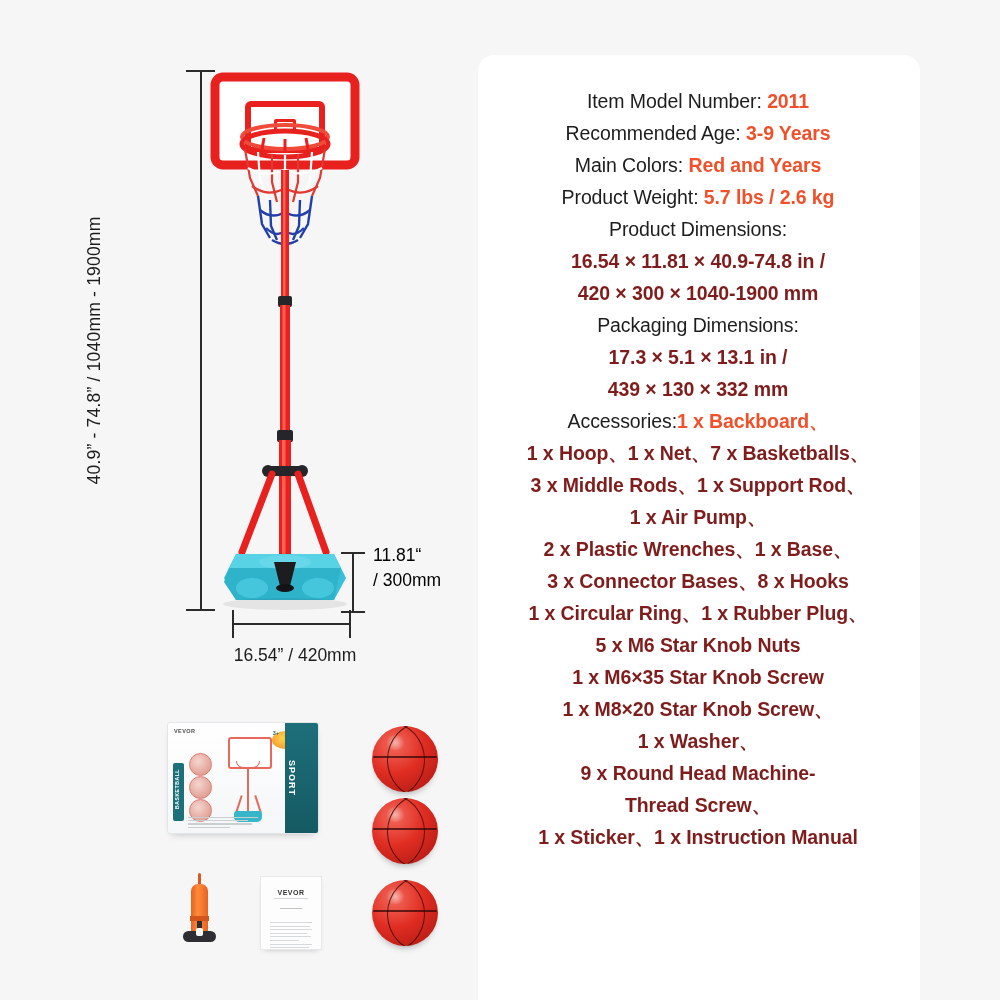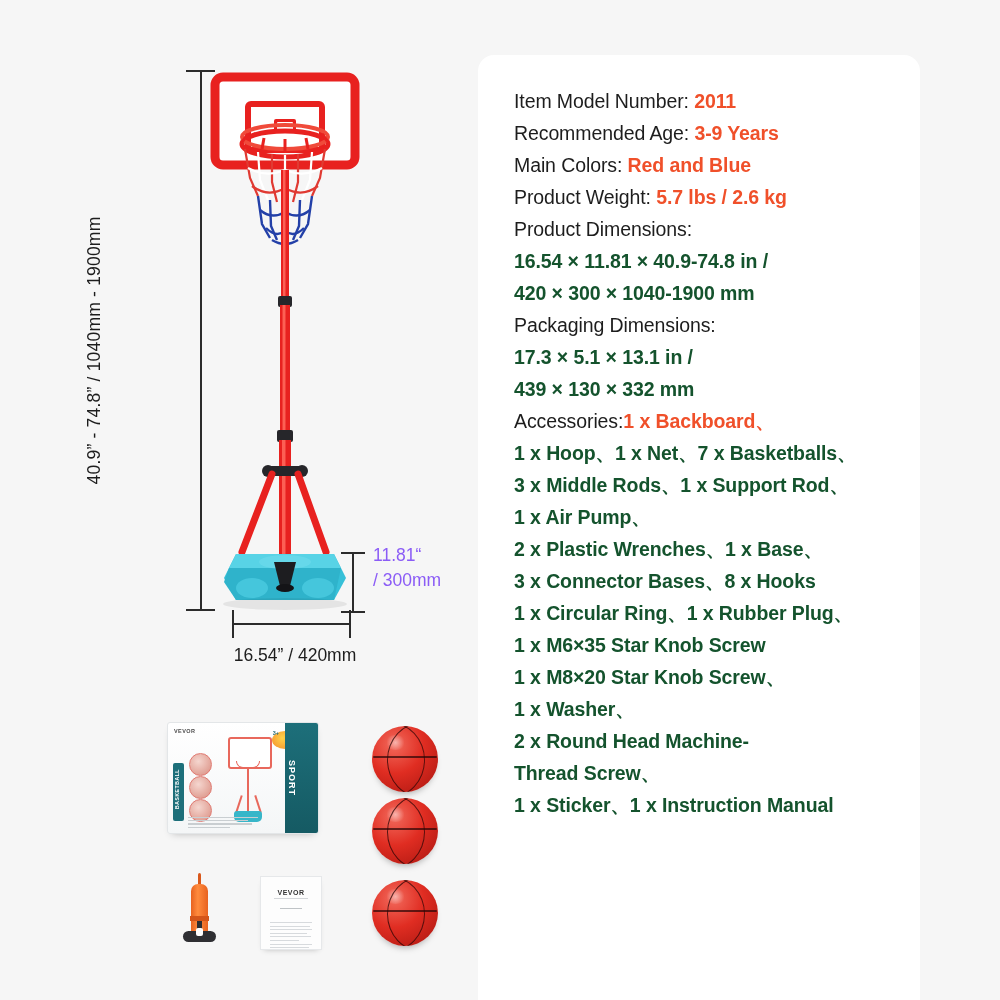--- a/index.html
+++ b/index.html
@@ -83,50 +83,51 @@
     position: absolute;
     left: 341px;
     width: 24px; height: 1.5px;
     background: #2b2b2b;
   }
   .dim-dlabel {
     position: absolute;
     left: 373px; top: 543px;
     font-size: 17.5px;
     line-height: 25px;
-    color: #8b5cf6;
+    color: #000000;
     white-space: nowrap;
   }
 
   
   #spec-card {
     position: absolute;
     left: 478px; top: 55px;
     width: 442px; height: 990px;
     background: #ffffff;
     border-radius: 16px;
   }
   .spec-list {
     position: absolute;
-    left: 36px; top: 30px;
+    left: 20px; top: 30px;
     width: 400px;
+    text-align: center;
   }
   .spec-line {
     font-size: 19.5px;
     line-height: 32px;
     color: #1d1d1d;
     white-space: nowrap;
     letter-spacing: -0.1px;
   }
   .spec-line .val {
     color: #f0502a;
     font-weight: bold;
   }
   .spec-line.val-only {
-    color: #14532d;
+    color: #7f1d1d;
     font-weight: bold;
   }
 
   
   #accessory-photos {
     position: absolute;
     left: 0; top: 700px;
     width: 470px; height: 270px;
   }
   .ball {
@@ -539,35 +540,36 @@
       <i style="width:100%"></i>
         <i style="width:92%"></i>
     </div>
   </div>
 </div>
 
 <div id="spec-card">
   <div class="spec-list" id="spec-list">
       <div class="spec-line"><span>Item Model Number: </span><span class="val">2011</span></div>
       <div class="spec-line"><span>Recommended Age: </span><span class="val"> 3-9 Years</span></div>
-      <div class="spec-line"><span>Main Colors: </span><span class="val">Red and Blue</span></div>
+      <div class="spec-line"><span>Main Colors: </span><span class="val">Red and Years</span></div>
       <div class="spec-line"><span>Product Weight: </span><span class="val">5.7 lbs / 2.6 kg</span></div>
       <div class="spec-line"><span>Product Dimensions:</span></div>
       <div class="spec-line val-only"><span class="">16.54 × 11.81 × 40.9-74.8 in /</span></div>
       <div class="spec-line val-only"><span class="">420 × 300 × 1040-1900 mm</span></div>
       <div class="spec-line"><span>Packaging Dimensions:</span></div>
       <div class="spec-line val-only"><span class="">17.3 × 5.1 × 13.1 in /</span></div>
       <div class="spec-line val-only"><span class=""> 439 × 130 × 332 mm</span></div>
       <div class="spec-line"><span>Accessories:</span><span class="val">1 x Backboard、</span></div>
       <div class="spec-line val-only"><span class="">1 x Hoop、1 x Net、7 x Basketballs、</span></div>
       <div class="spec-line val-only"><span class="">3 x Middle Rods、1 x Support Rod、</span></div>
       <div class="spec-line val-only"><span class="">1 x Air Pump、</span></div>
       <div class="spec-line val-only"><span class="">2 x Plastic Wrenches、1 x Base、</span></div>
       <div class="spec-line val-only"><span class="">3 x Connector Bases、8 x Hooks</span></div>
       <div class="spec-line val-only"><span class="">1 x Circular Ring、1 x Rubber Plug、</span></div>
+      <div class="spec-line val-only"><span class="">5 x M6 Star Knob Nuts</span></div>
       <div class="spec-line val-only"><span class="">1 x M6×35 Star Knob Screw</span></div>
       <div class="spec-line val-only"><span class="">1 x M8×20 Star Knob Screw、</span></div>
       <div class="spec-line val-only"><span class="">1 x Washer、</span></div>
-      <div class="spec-line val-only"><span class="">2 x Round Head Machine-</span></div>
+      <div class="spec-line val-only"><span class="">9 x Round Head Machine-</span></div>
       <div class="spec-line val-only"><span class="">Thread Screw、</span></div>
       <div class="spec-line val-only"><span class="">1 x Sticker、1 x Instruction Manual</span></div>
     </div>
 </div>
 
 </body></html>

